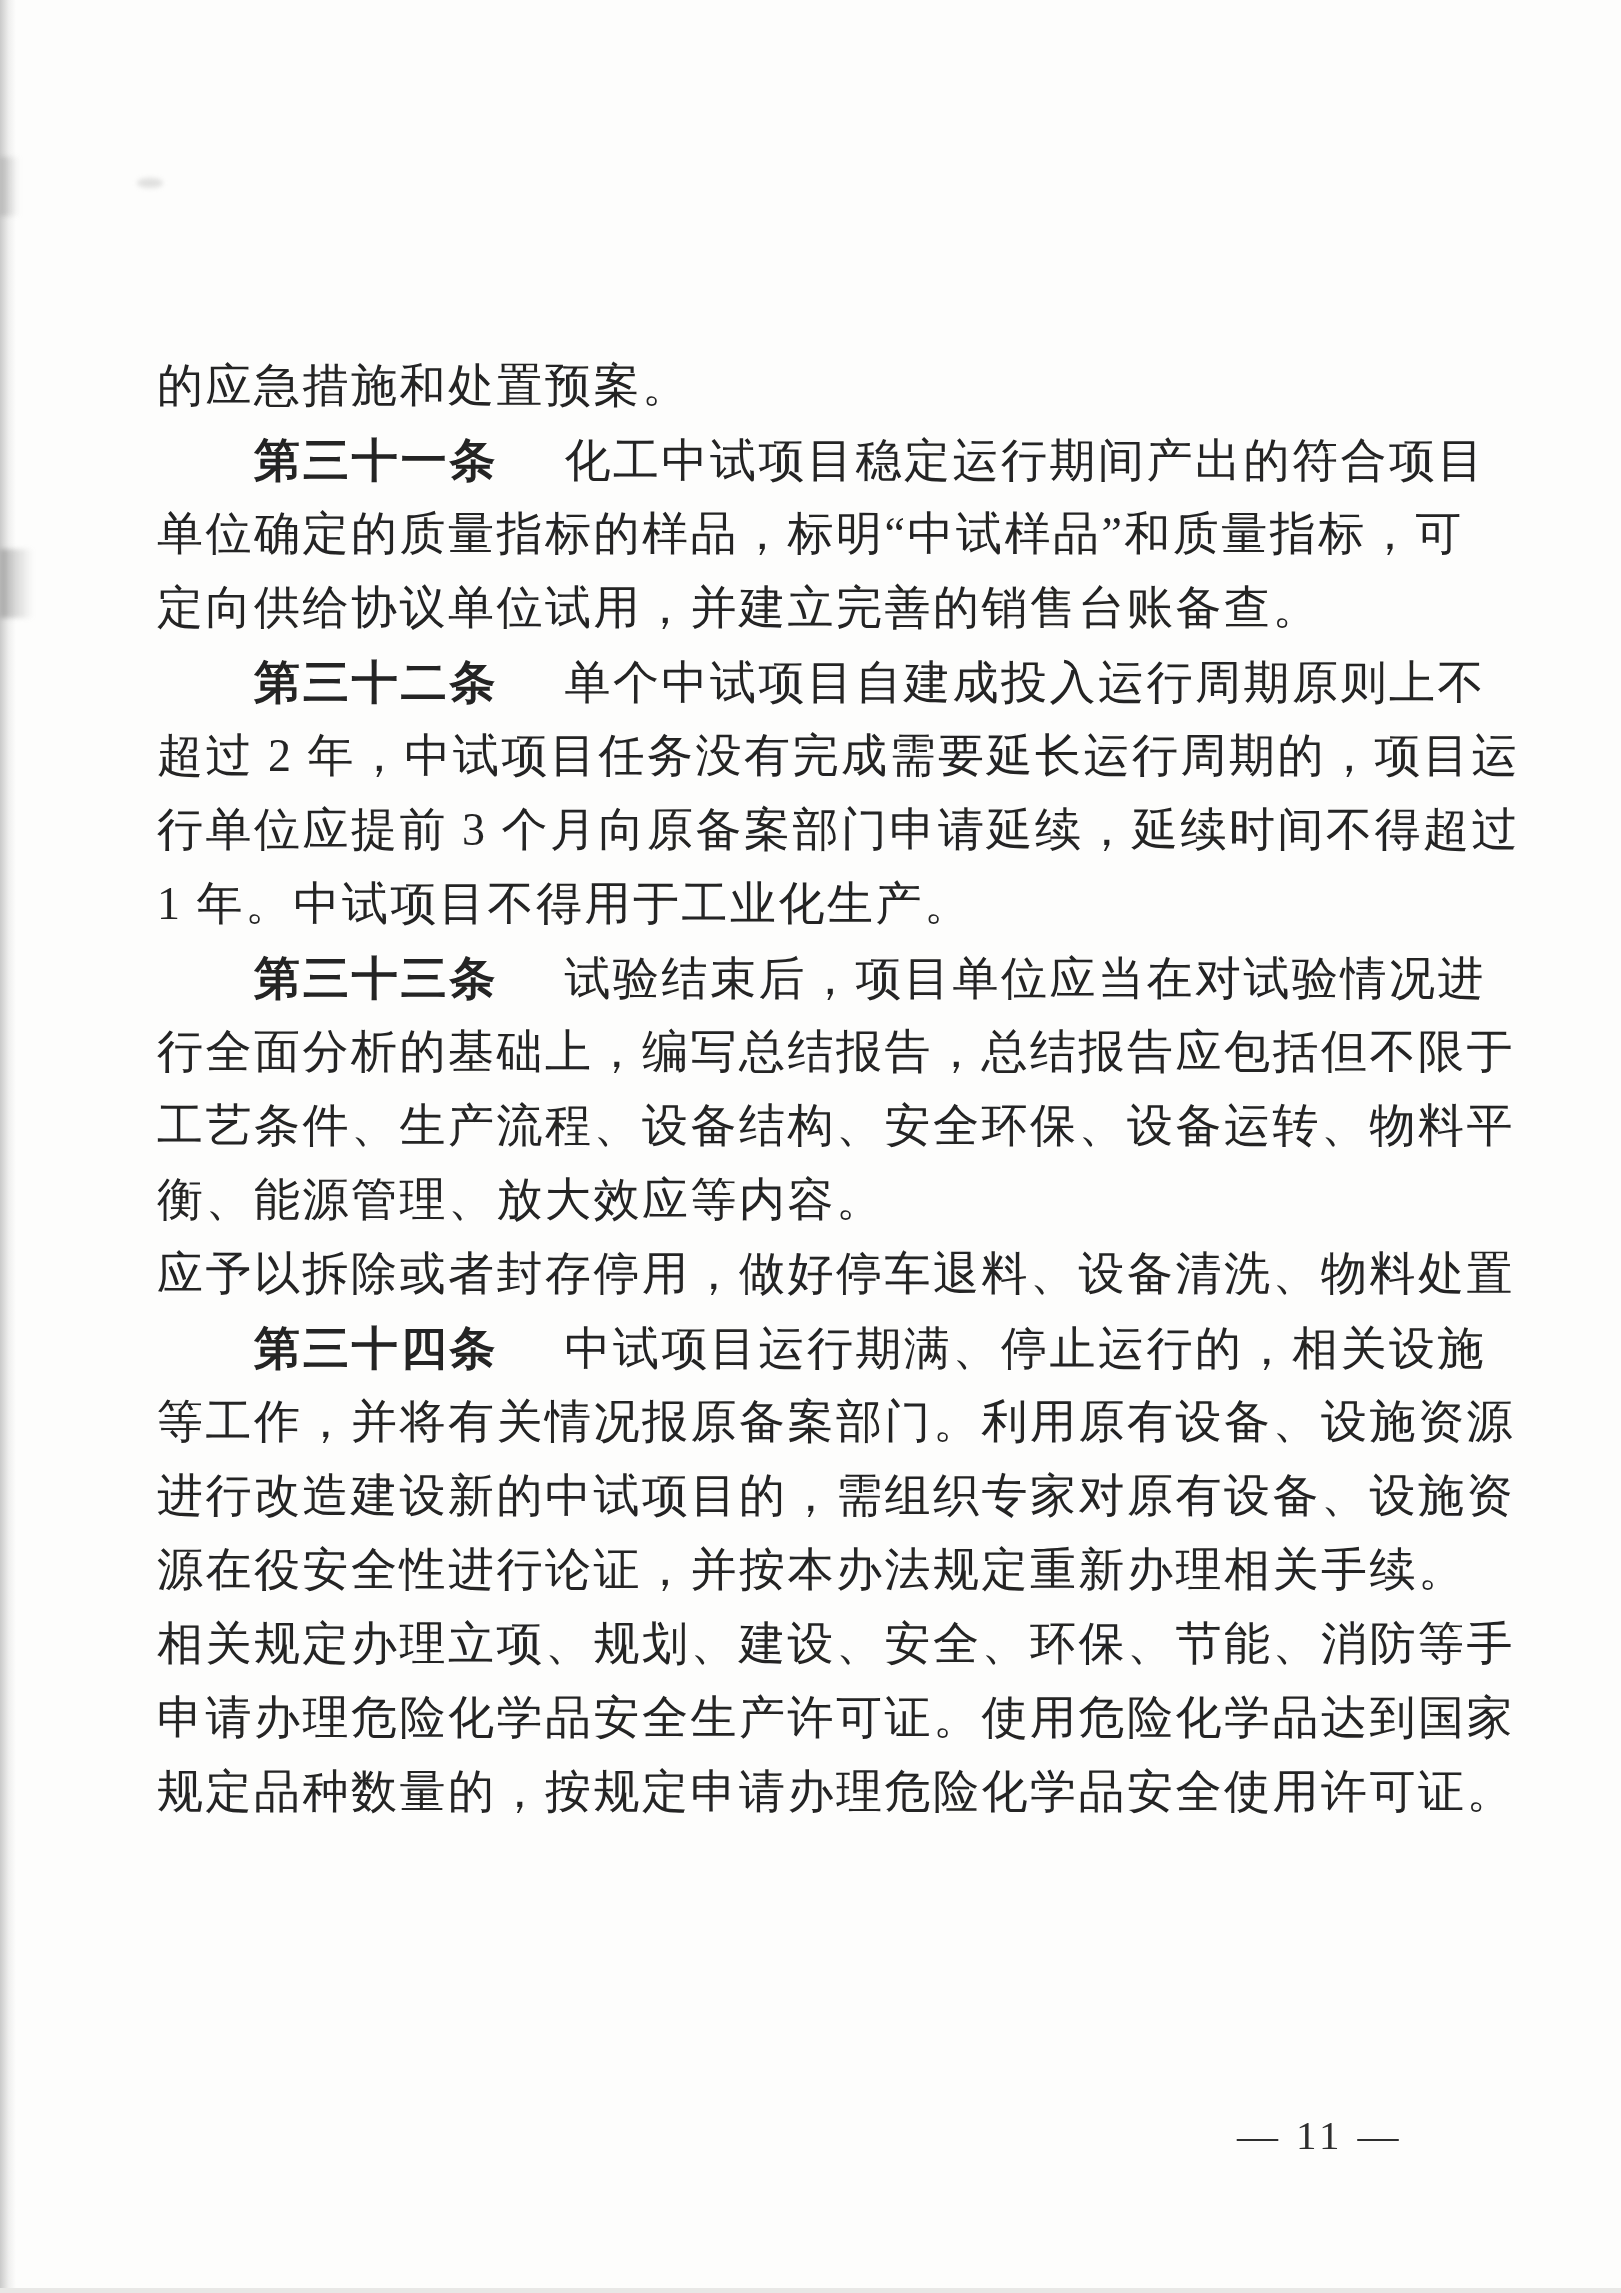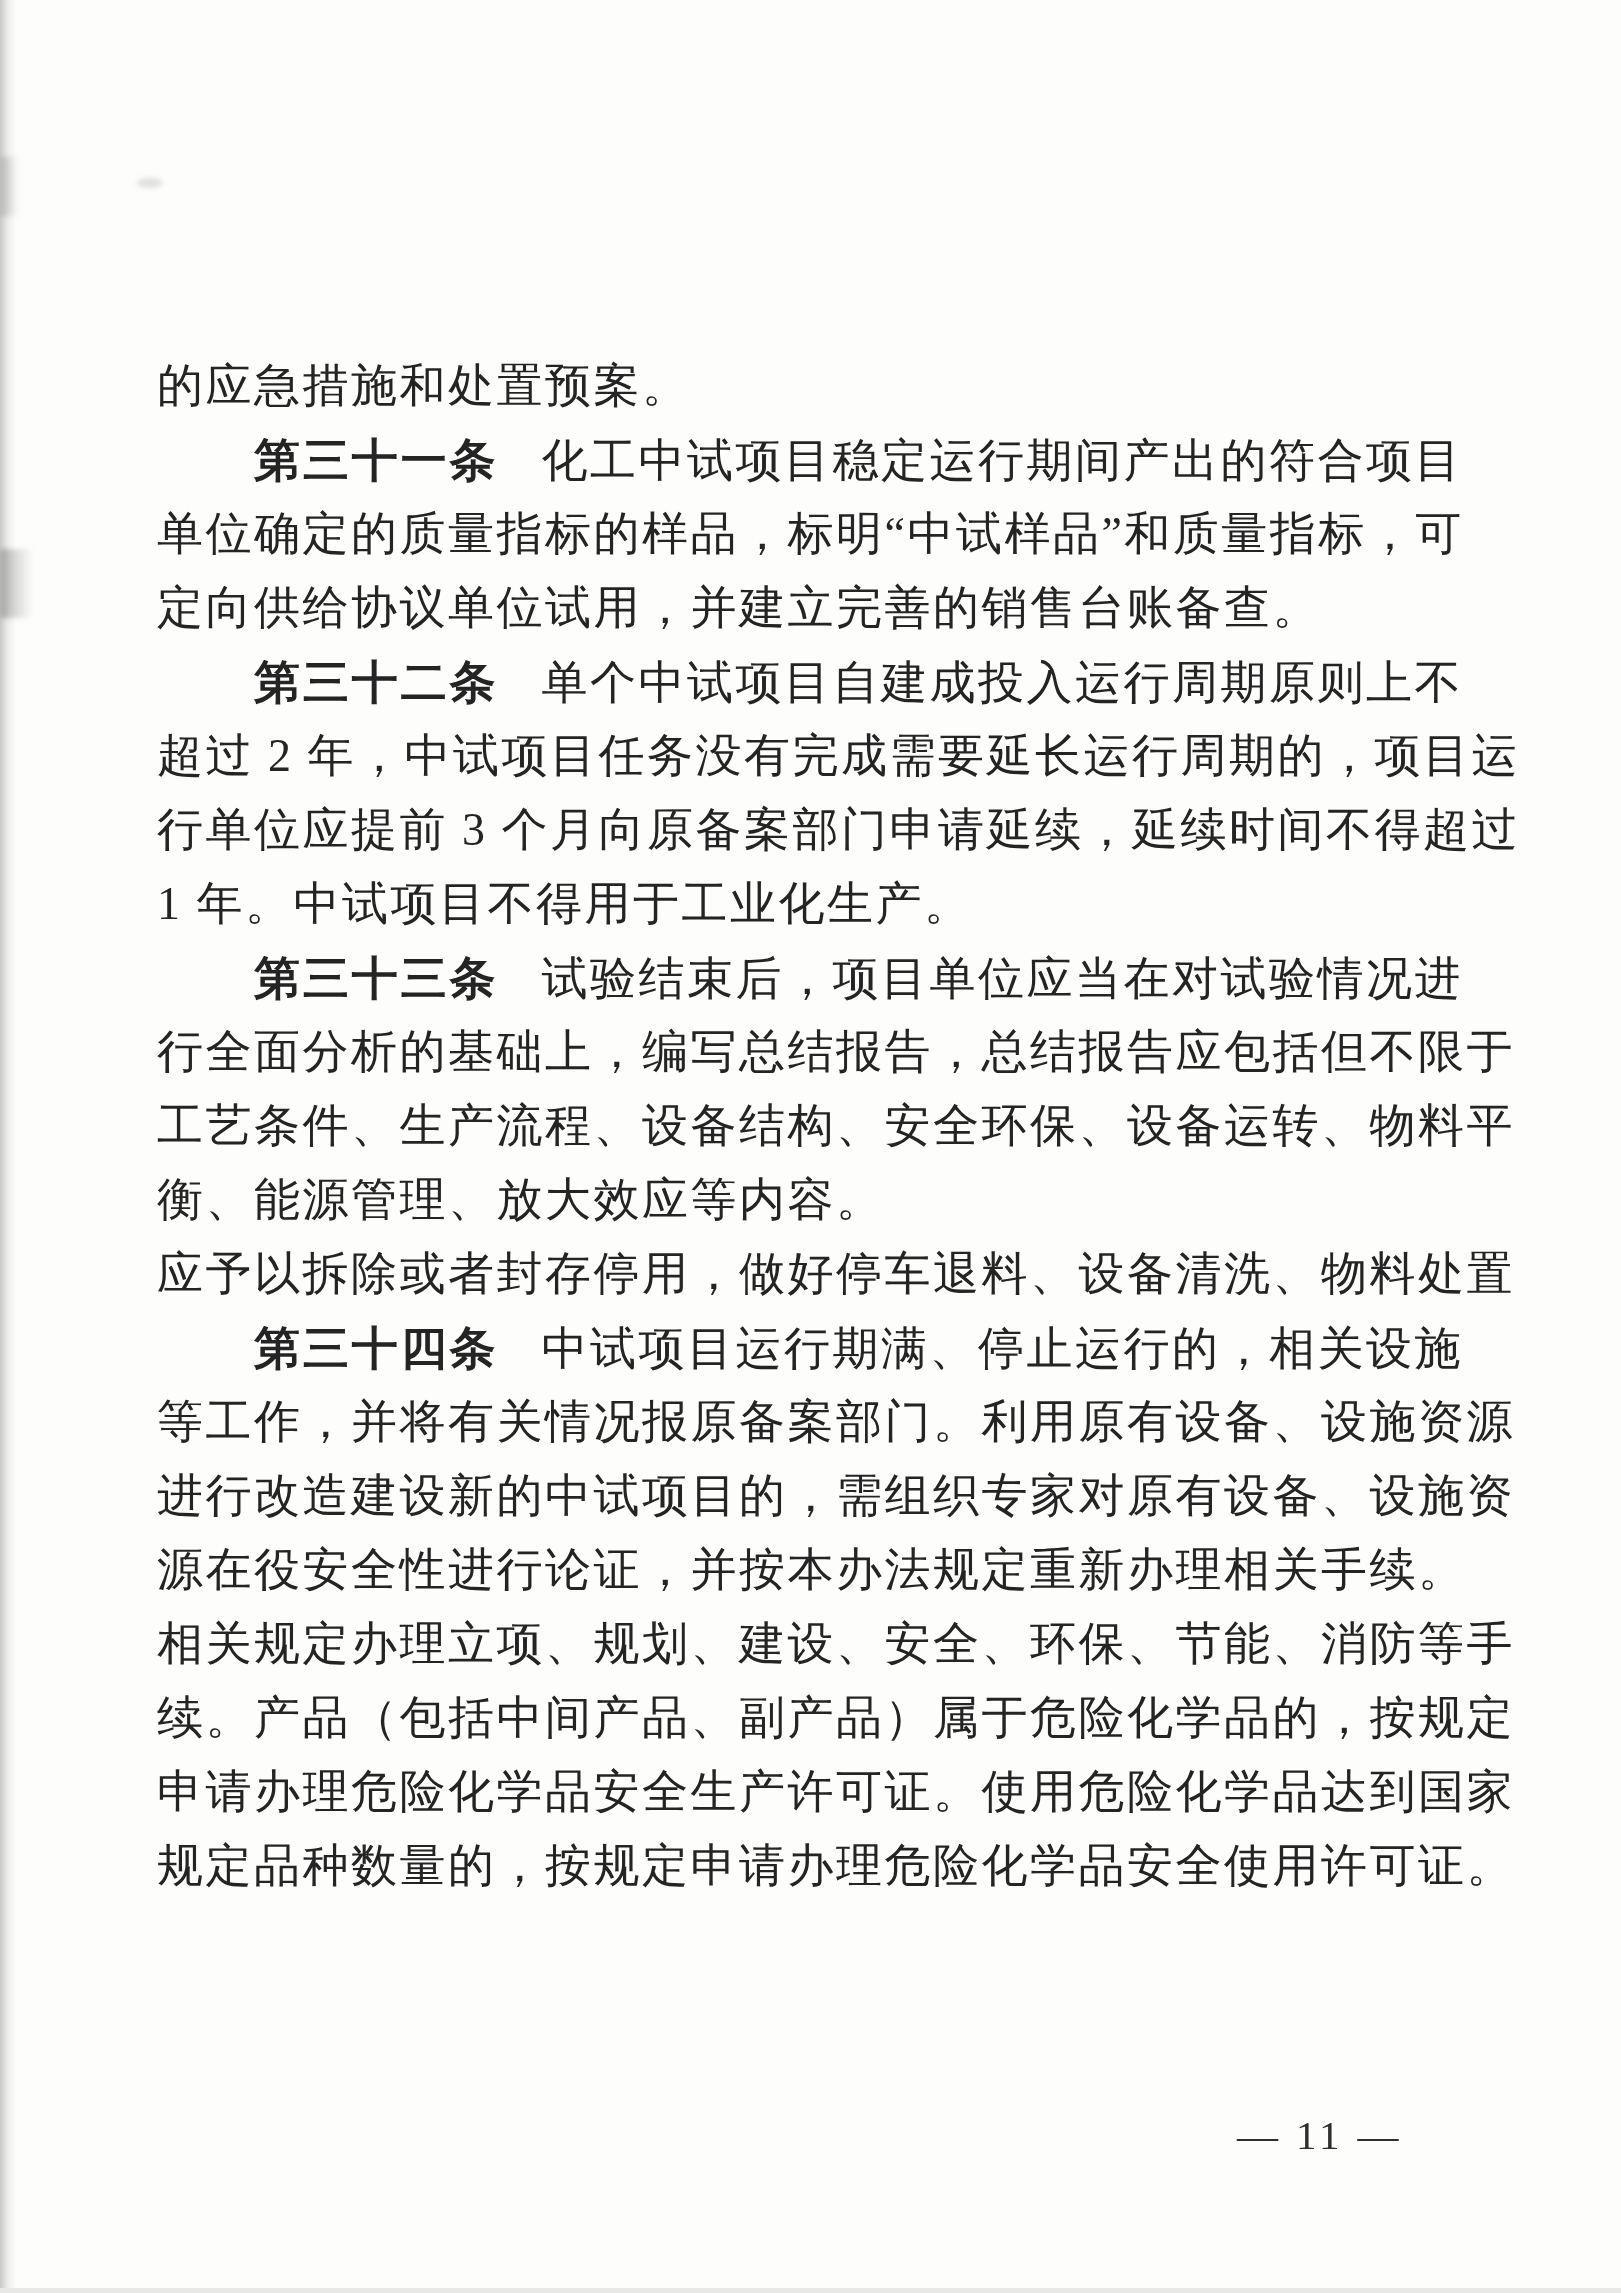--- a/index.html
+++ b/index.html
@@ -56,21 +56,21 @@
   .line {
     white-space: nowrap;
     height: 74px;
   }
   .line.indent {
     padding-left: 97px;
   }
   .article-head {
     font-family: "Liberation Sans", "DejaVu Sans", sans-serif;
     font-weight: 700;
-    margin-right: 43px;
+    margin-right: 66px;
     letter-spacing: 2.9px;
   }
   .page-number {
     position: absolute;
     left: 1237px;
     top: 2098px;
     font-size: 41px;
     color: #2e2e2e;
     letter-spacing: 3.9px;
     white-space: nowrap;
@@ -98,20 +98,19 @@
       <div class="line indent"><span class="article-head">第三十三条</span>试验结束后，项目单位应当在对试验情况进</div>
       <div class="line">行全面分析的基础上，编写总结报告，总结报告应包括但不限于</div>
       <div class="line">工艺条件、生产流程、设备结构、安全环保、设备运转、物料平</div>
       <div class="line">衡、能源管理、放大效应等内容。</div>
       <div class="line">应予以拆除或者封存停用，做好停车退料、设备清洗、物料处置</div>
       <div class="line indent"><span class="article-head">第三十四条</span>中试项目运行期满、停止运行的，相关设施</div>
       <div class="line">等工作，并将有关情况报原备案部门。利用原有设备、设施资源</div>
       <div class="line">进行改造建设新的中试项目的，需组织专家对原有设备、设施资</div>
       <div class="line">源在役安全性进行论证，并按本办法规定重新办理相关手续。</div>
       <div class="line">相关规定办理立项、规划、建设、安全、环保、节能、消防等手</div>
-      <div class="line">续。产品（包括中间产品、副产品）属于危险化学品的，按规定</div>
       <div class="line">申请办理危险化学品安全生产许可证。使用危险化学品达到国家</div>
       <div class="line">规定品种数量的，按规定申请办理危险化学品安全使用许可证。</div>
     </div>
 
   <div class="page-number">— 11 —</div>
 </div>
 
 
 </body></html>

